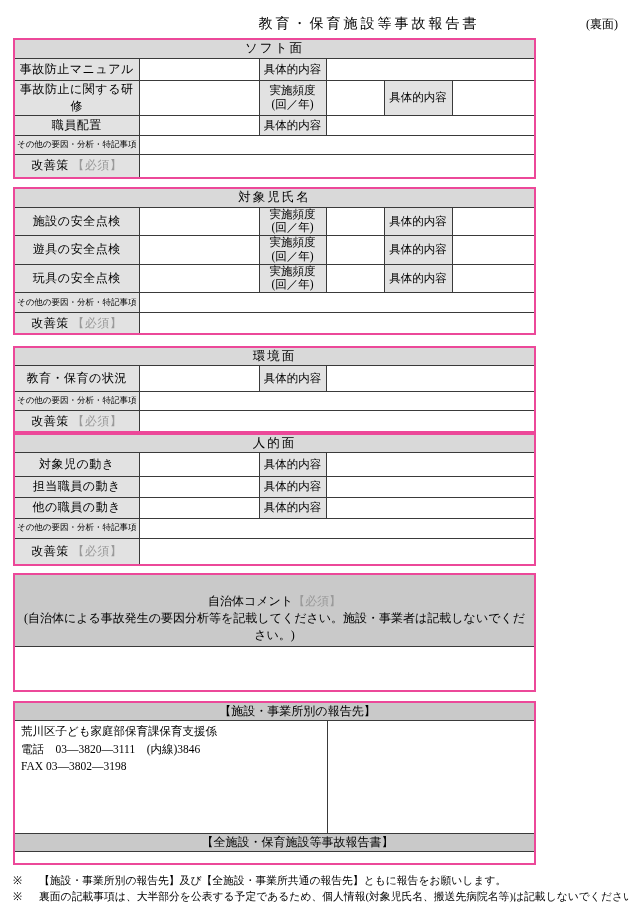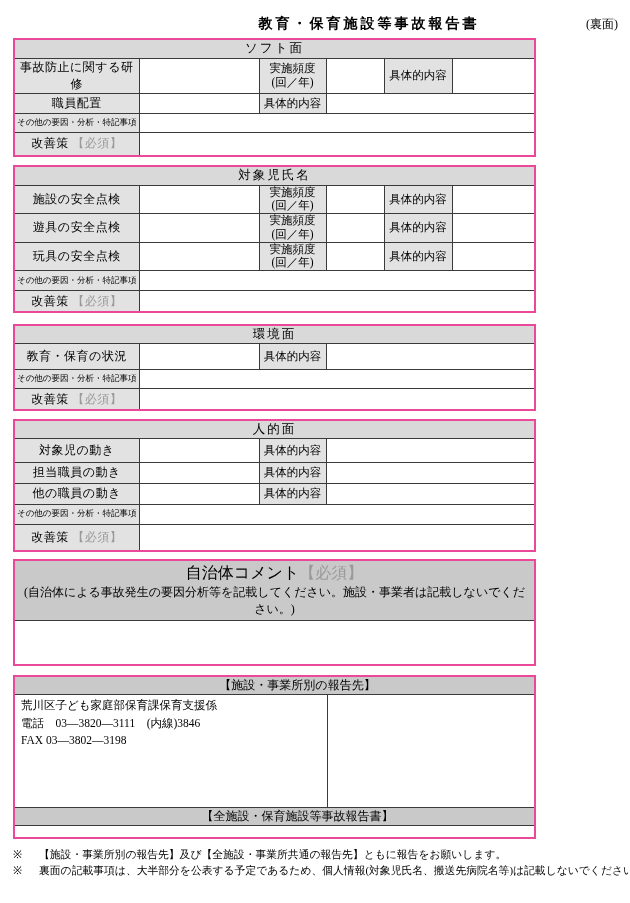--- a/index.html
+++ b/index.html
@@ -7,45 +7,45 @@
     width:630px; height:903px;
     font-family:"Liberation Serif","DejaVu Serif",serif;
     color:#000;
   }
   .page { position:relative; width:630px; height:903px; overflow:hidden; }
 
   
   .titlebar { position:relative; height:38px; }
   .doc-title {
     position:absolute; left:369px; top:15px; transform:translateX(-50%);
-    font-size:14px; font-weight:bold; letter-spacing:3px; white-space:nowrap;
+    font-size:14px; font-weight:normal; letter-spacing:3px; white-space:nowrap;
   }
   .side-label { position:absolute; right:12px; top:16px; font-size:12px; }
 
   
   table { border-collapse:collapse; table-layout:fixed; margin-left:13px; width:523px; border:2px solid #ec4899; background:#fff; }
   td { border:1px solid #3a3a3a; padding:0 2px; font-size:12px; overflow:hidden; vertical-align:middle; }
 
   .sec-head td { background:#d9d9d9; text-align:center; font-size:12.5px; letter-spacing:2px; }
   td.lbl  { background:#e2e2e2; text-align:center; letter-spacing:0.5px; }
   td.sub  { background:#e2e2e2; text-align:center; font-size:11.5px; }
   td.sub .stack { line-height:1.2; font-size:11.5px; }
   td.small-lbl { background:#e2e2e2; text-align:center; font-size:8.5px; letter-spacing:0; padding:0 1px; }
   td.fill { background:#ffffff; }
   .req { color:#9a9a9a; }
 
   table.facet-1 { margin-bottom:8px; }
   table.facet-2 { margin-bottom:11px; }
-  table.facet-3 { margin-bottom:8px; }
+  table.facet-3 { margin-bottom:0; }
   table.facet-4 { margin-bottom:7px; }
 
   
   table.comment { margin-bottom:9px; }
   .comment-head { background:#c9c9c9; text-align:center; padding:2px 4px; }
-  .comment-title { font-size:16px; }
+  .comment-title { font-size:12px;margin-top:16px; }
   .comment-note { font-size:12px; }
 
   
   table.report { margin-bottom:8px; }
   .bar { background:#c9c9c9; text-align:center; font-size:12px;padding-left:48px; }
   td.addr { vertical-align:top; padding:2px 6px; font-size:11.5px; line-height:1.55; }
   td.addr div { white-space:nowrap; }
 
   
   .footnotes { margin:0 0 0 13px; font-size:10.8px; line-height:1.45; }
@@ -68,20 +68,26 @@
         <col style="width:120px">
         <col style="width:67px">
         <col style="width:58px">
         <col style="width:68px">
         <col>
       </colgroup>
     <tbody>
         <tr class="sec-head" style="height:19px">
           <td colspan="6">ソフト面</td>
         </tr>
+    <tr style="height:22px">
+      <td class="lbl">事故防止マニュアル</td>
+      <td class="fill"></td>
+      <td class="sub">具体的内容</td>
+      <td class="fill" colspan="3"></td>
+    </tr>
     <tr style="height:28px">
       <td class="lbl">事故防止に関する研修</td>
       <td class="fill"></td>
       <td class="sub">
         <div class="stack">
               <div>実施頻度</div>
               <div>(回／年)</div>
             </div>
       </td>
       <td class="fill"></td>

